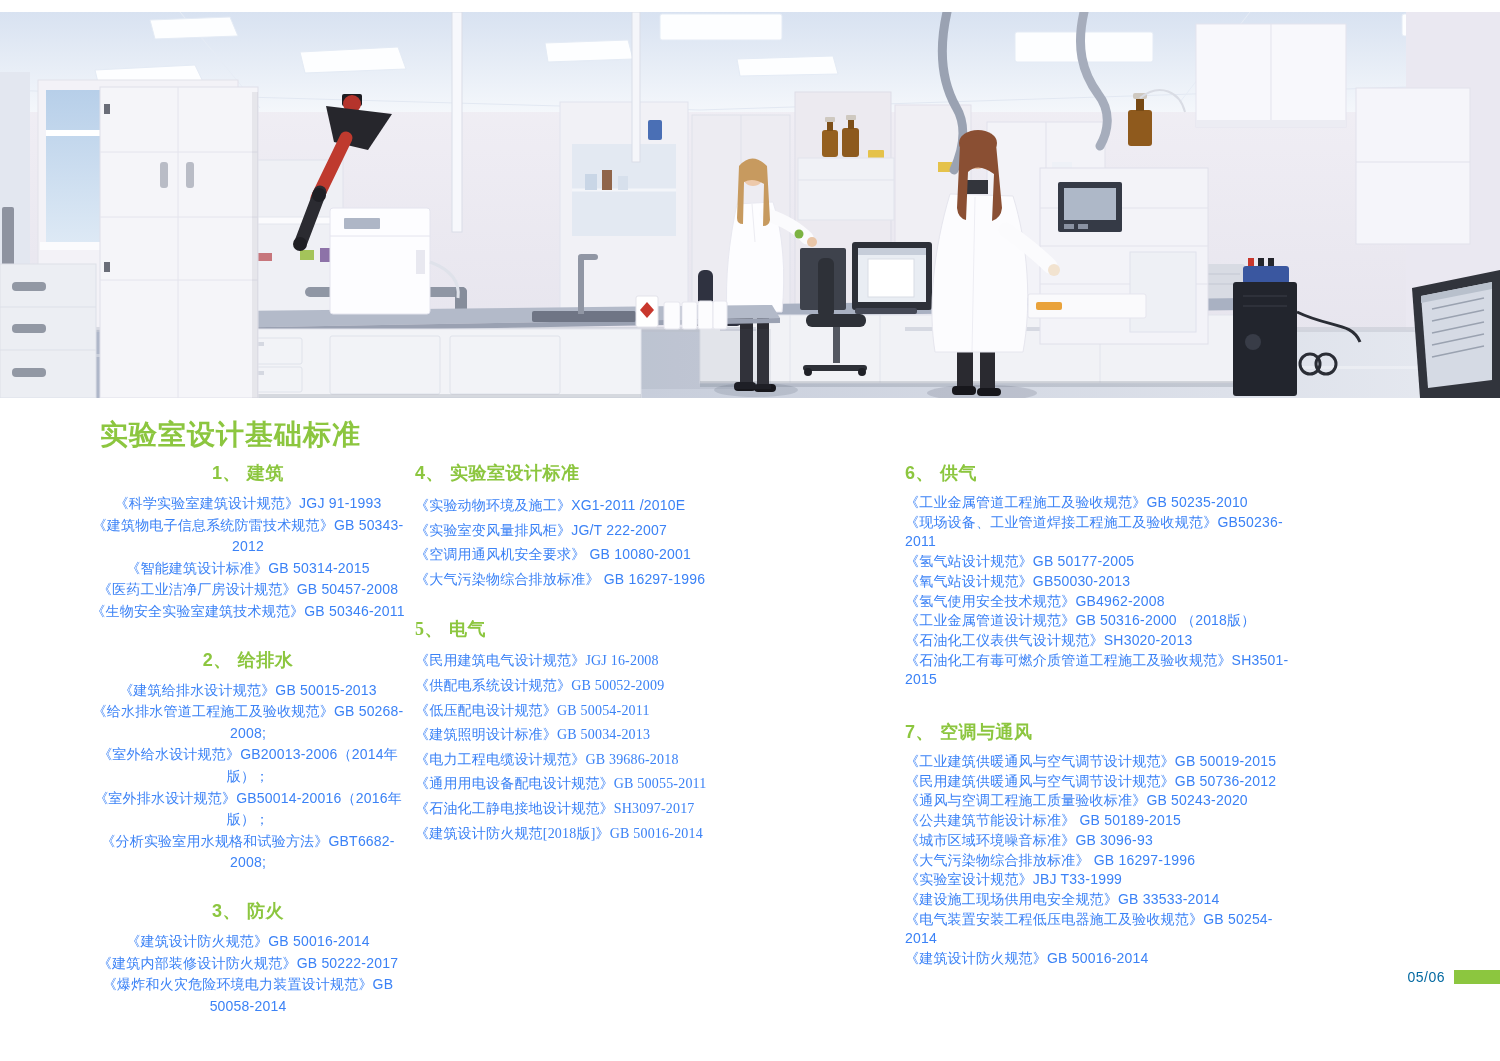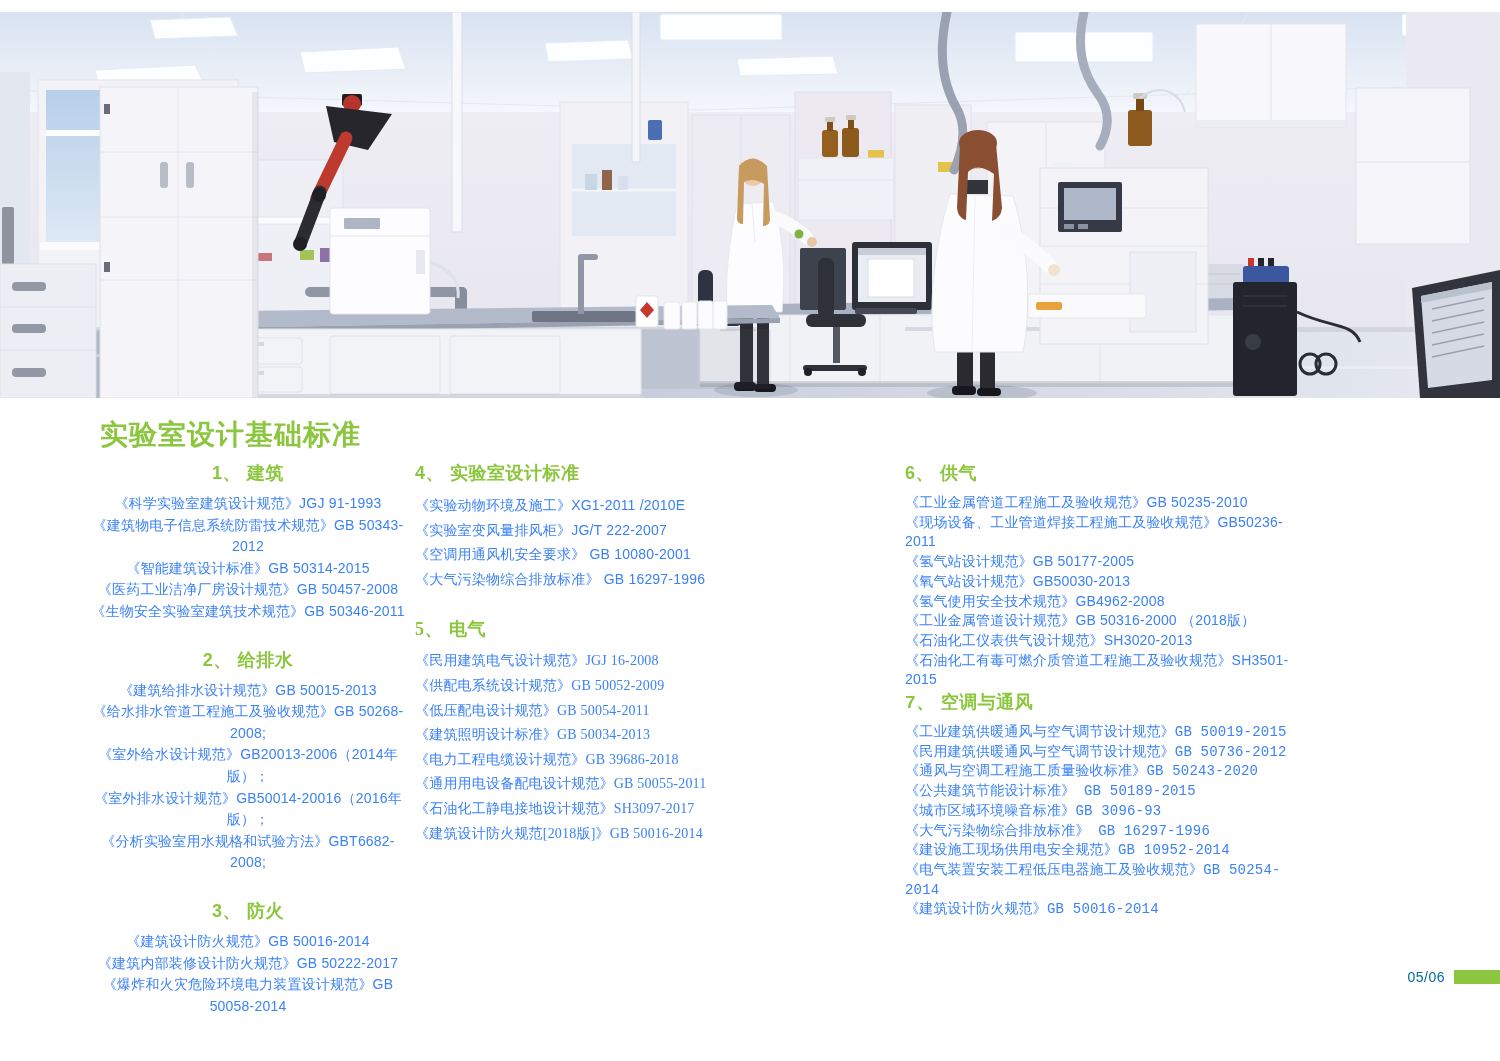--- a/index.html
+++ b/index.html
@@ -16,21 +16,21 @@
   .col-3{left:817px;width:400px;}
   .sec-head{margin:0 0 9px 0;font-size:18px;line-height:22px;font-weight:bold;
             color:var(--accent,#8CC63F);letter-spacing:0.5px;}
   .sec-head .sec-title{margin-left:6px;}
   .std-item{margin:0;font-size:14px;color:#3b82f6;letter-spacing:0.2px;}
   .col-1 .std-item{line-height:21.6px;}
   .col-2 .std-item{line-height:24.6px;}
   .col-3 .std-item{line-height:19.7px;}
   .col-1 .section + .section{margin-top:26px;}
   .col-2 .section + .section{margin-top:27px;font-family:Liberation Serif, serif;}
-  .col-3 .section + .section{margin-top:2px;font-family:Liberation Mono, monospace;}
+  .col-3 .section + .section{margin-top:31px;}
   .footer{position:absolute;top:969px;right:0;display:flex;align-items:center;}
   .page-number{font-size:14px;color:#0369a1;letter-spacing:0.5px;}
   .footer-bar{display:inline-block;width:46px;height:14px;background:var(--accent,#8CC63F);
               margin-left:9px;}
 </style>
 </head>
 <body>
 
 <div class="page">
 
@@ -367,21 +367,22 @@
           <p class="std-item">《石油化工有毒可燃介质管道工程施工及验收规范》SH3501-2015</p>
         </section>
         <section class="section">
           <h2 class="sec-head"><span>7、</span><span class="sec-title">空调与通风</span></h2>
           <p class="std-item">《工业建筑供暖通风与空气调节设计规范》GB 50019-2015</p>
           <p class="std-item">《民用建筑供暖通风与空气调节设计规范》GB 50736-2012</p>
           <p class="std-item">《通风与空调工程施工质量验收标准》GB 50243-2020</p>
           <p class="std-item">《公共建筑节能设计标准》 GB 50189-2015</p>
           <p class="std-item">《城市区域环境噪音标准》GB 3096-93</p>
           <p class="std-item">《大气污染物综合排放标准》 GB 16297-1996</p>
-          <p class="std-item">《建设施工现场供用电安全规范》GB 10952-2014</p>
+          <p class="std-item">《实验室设计规范》JBJ T33-1999</p>
+          <p class="std-item">《建设施工现场供用电安全规范》GB 33533-2014</p>
           <p class="std-item">《电气装置安装工程低压电器施工及验收规范》GB 50254- 2014</p>
           <p class="std-item">《建筑设计防火规范》GB 50016-2014</p>
         </section>
       </div>
   </div>
 
   <div class="footer">
     <span class="page-number">05/06</span>
     <span class="footer-bar"></span>
   </div>

